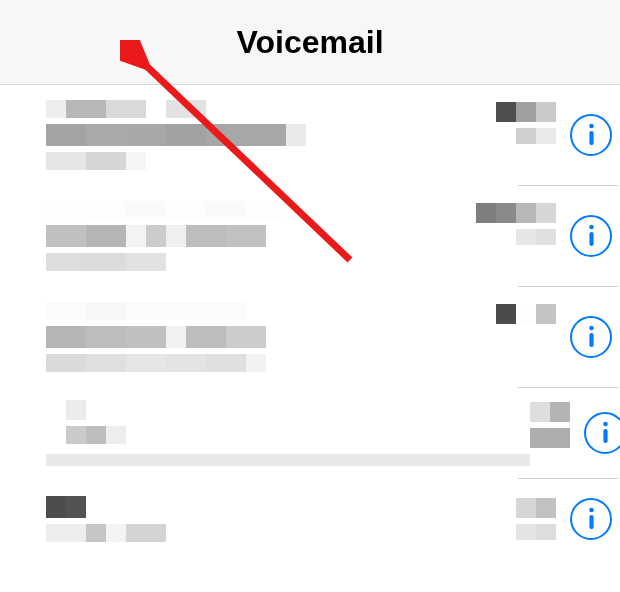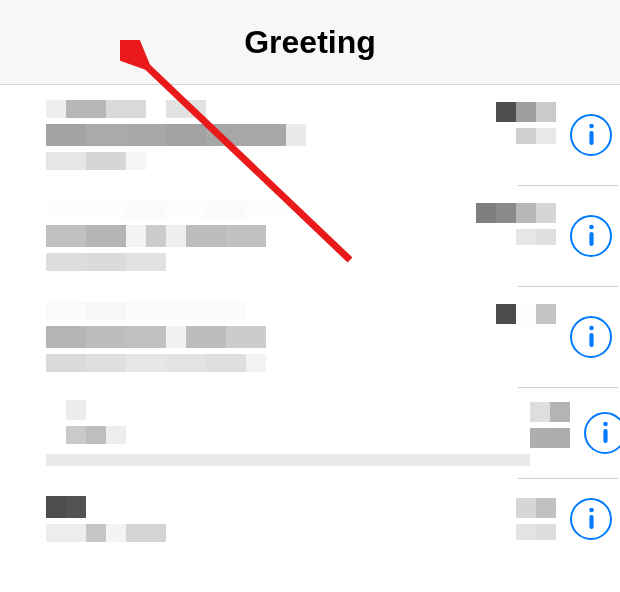--- a/index.html
+++ b/index.html
@@ -95,21 +95,21 @@
     .arrow-annotation {
       position: absolute;
       pointer-events: none;
       z-index: 10;
     }
   </style>
 </head>
 <body>
 
 <div class="navbar">
-  <div class="nav-title">Greeting</div>
+  <div class="nav-title">Voicemail</div>
 </div>
 
 <div class="list">
 
   <div class="row">
     <div class="row-content">
       <div class="row-left">
         <div class="blur-block">
           <span class="px" style="width:20px;height:18px;background:#eeeeee"></span>
           <span class="px" style="width:40px;height:18px;background:#b7b7b7"></span>

